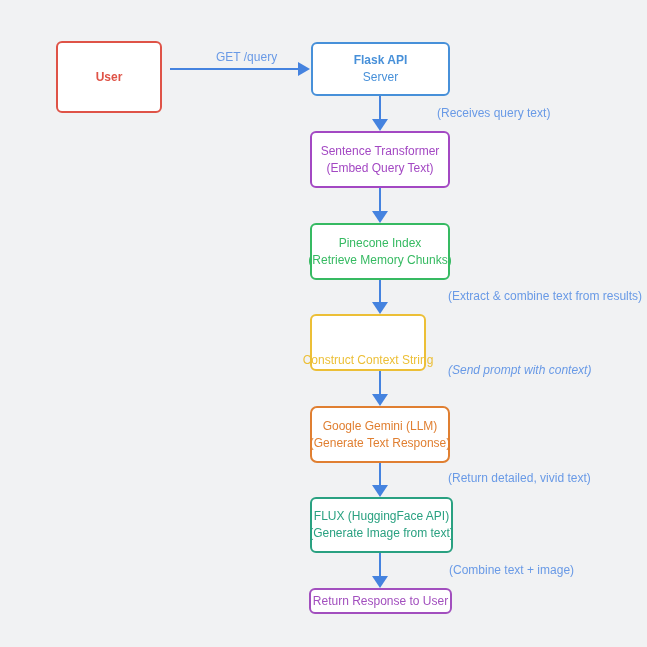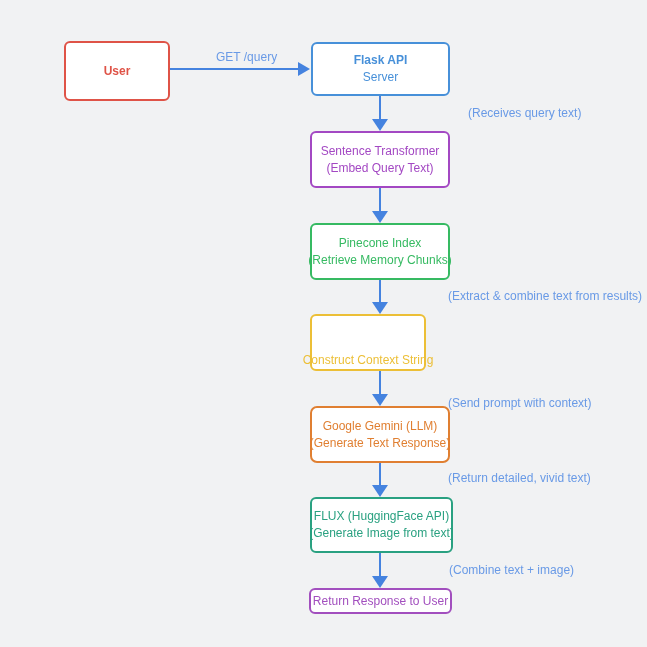--- a/index.html
+++ b/index.html
@@ -43,21 +43,21 @@
     border-left:8px solid transparent;
     border-right:8px solid transparent;
     border-top:12px solid #4583df;
   }
 </style>
 </head>
 <body>
 
 <div class="canvas">
 
-  <div class="node" style="left: 64px; top: 41px; width: 106px; height: 60px; border-color: rgb(223, 83, 71); color: rgb(223, 83, 71);">
+  <div class="node" style="left: 56px; top: 41px; width: 106px; height: 72px; border-color: rgb(223, 83, 71); color: rgb(223, 83, 71);">
     <span class="ln bold">User</span>
   </div>
 
   <div class="node" style="left: 311px; top: 42px; width: 139px; height: 54px; border-color: rgb(71, 144, 217); color: rgb(71, 144, 217);">
     <span class="ln bold">Flask API</span>
     <span class="ln">Server</span>
   </div>
 
   <div class="node" style="left: 310px; top: 131px; width: 140px; height: 57px; border-color: rgb(163, 72, 195); color: rgb(163, 72, 195);">
     <span class="ln">Sentence Transformer</span>
@@ -86,32 +86,32 @@
   <div class="node" style="left: 309px; top: 588px; width: 143px; height: 26px; border-color: rgb(162, 79, 190); color: rgb(162, 79, 190);">
     <span class="ln">Return Response to User</span>
   </div>
 
   <div class="aline" style="left: 170px; top: 68px; width: 128px; height: 2px; background-color: rgb(69, 131, 223);"></div>
   <div class="ahead-right" style="left: 298px; top: 62px; border-left-color: rgb(69, 131, 223);"></div>
   <span class="edge-label" style="left: 216px; top: 50px; color: rgb(105, 154, 230);">GET /query</span>
 
   <div class="aline" style="left: 379px; top: 96px; width: 2px; height: 24px; background-color: rgb(69, 131, 223);"></div>
   <div class="ahead-down" style="left: 372px; top: 119px; border-top-color: rgb(69, 131, 223);"></div>
-  <span class="edge-label" style="left: 468px; top: 106px; color: rgb(105, 154, 230);">(Receives query text)</span>
+  <span class="edge-label" style="left: 437px; top: 106px; color: rgb(105, 154, 230);">(Receives query text)</span>
 
   <div class="aline" style="left: 379px; top: 188px; width: 2px; height: 24px; background-color: rgb(69, 131, 223);"></div>
   <div class="ahead-down" style="left: 372px; top: 211px; border-top-color: rgb(69, 131, 223);"></div>
 
   <div class="aline" style="left: 379px; top: 280px; width: 2px; height: 23px; background-color: rgb(69, 131, 223);"></div>
   <div class="ahead-down" style="left: 372px; top: 302px; border-top-color: rgb(69, 131, 223);"></div>
   <span class="edge-label" style="left: 448px; top: 289px; color: rgb(105, 154, 230);">(Extract &amp; combine text from results)</span>
 
   <div class="aline" style="left: 379px; top: 371px; width: 2px; height: 24px; background-color: rgb(69, 131, 223);"></div>
   <div class="ahead-down" style="left: 372px; top: 394px; border-top-color: rgb(69, 131, 223);"></div>
-  <span class="edge-label" style="left: 448px; top: 396px; color: rgb(105, 154, 230);">(Send prompt with context)</span>
+  <span class="edge-label" style="left: 448px; top: 363px; color: rgb(105, 154, 230); font-style: italic;">(Send prompt with context)</span>
 
   <div class="aline" style="left: 379px; top: 463px; width: 2px; height: 23px; background-color: rgb(69, 131, 223);"></div>
   <div class="ahead-down" style="left: 372px; top: 485px; border-top-color: rgb(69, 131, 223);"></div>
   <span class="edge-label" style="left: 448px; top: 471px; color: rgb(105, 154, 230);">(Return detailed, vivid text)</span>
 
   <div class="aline" style="left: 379px; top: 553px; width: 2px; height: 24px; background-color: rgb(69, 131, 223);"></div>
   <div class="ahead-down" style="left: 372px; top: 576px; border-top-color: rgb(69, 131, 223);"></div>
   <span class="edge-label" style="left: 449px; top: 563px; color: rgb(105, 154, 230);">(Combine text + image)</span>
 
 </div>

